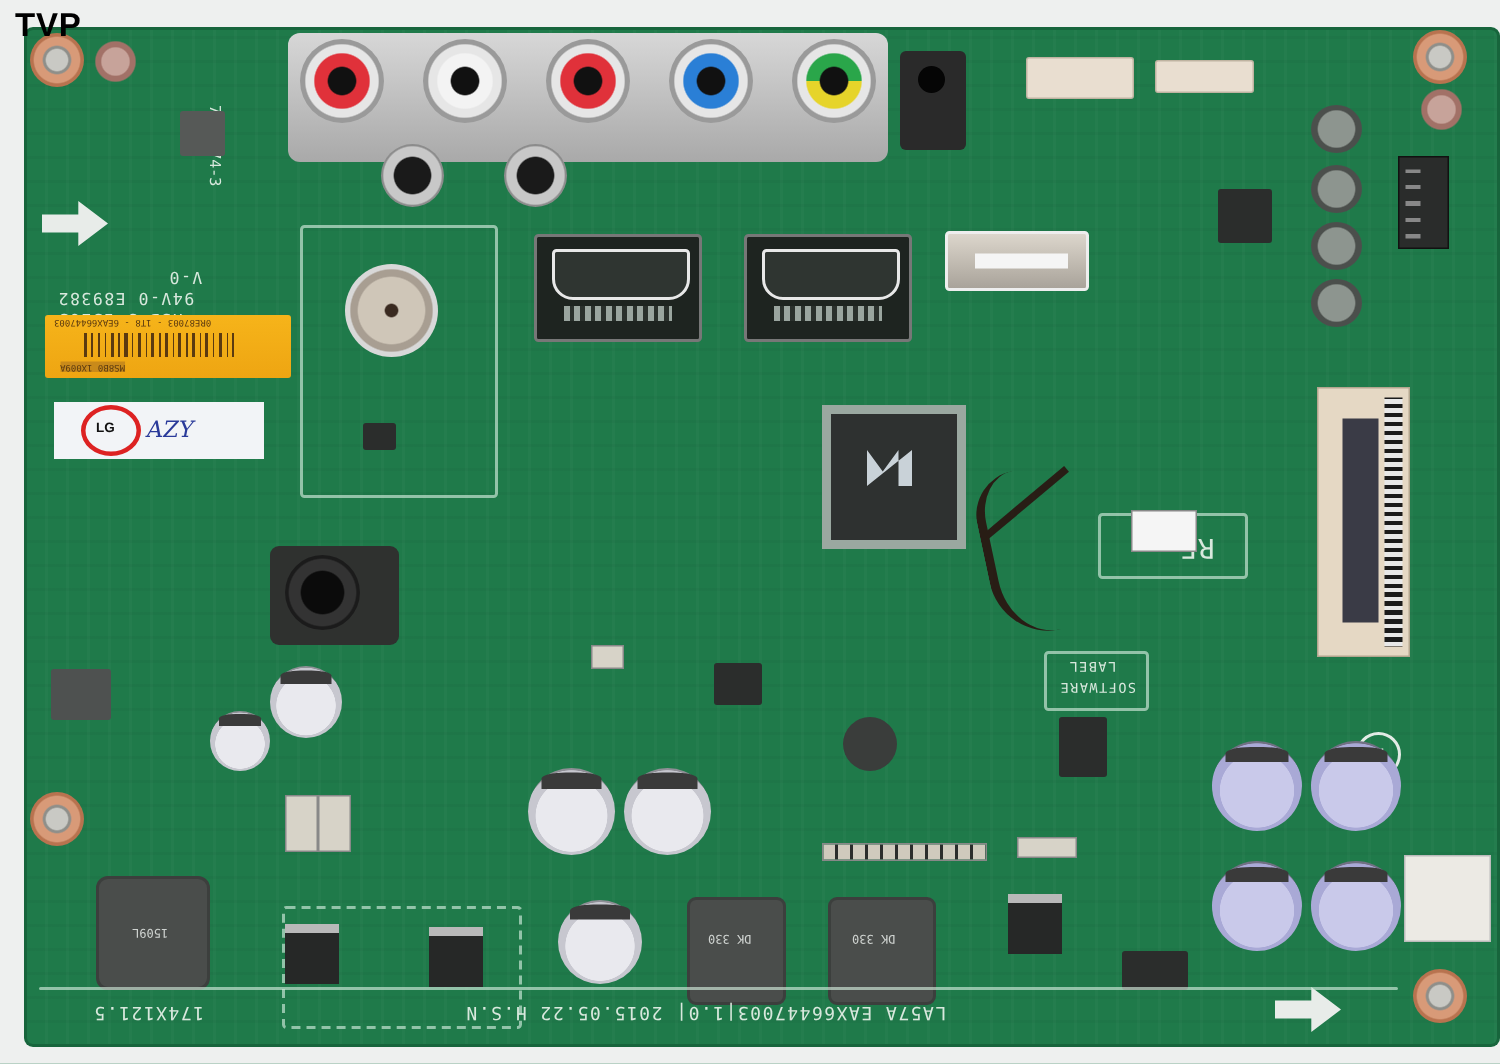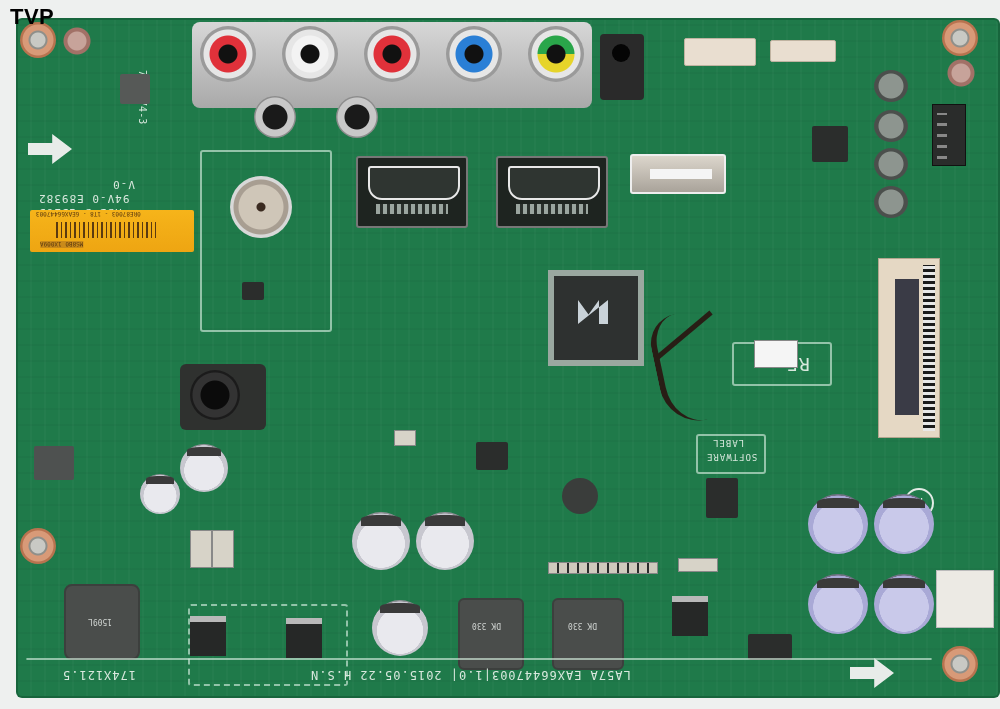--- a/index.html
+++ b/index.html
@@ -123,20 +123,25 @@
   <div class="arrow" style="left:12px;top:116px;"></div>
   <div class="txt" style="left:96px;top:160px;">V-0</div>
   <div class="txt" style="left:22px;top:174px;">94V-0  E89382</div>
   <div class="txt" style="left:22px;top:188px;">HSB J 15265</div>
 
   <div class="label-sticker" style="left:14px;top:192px;">
     <span class="code">0RE87003 - 1T8 - 6EAX66447003</span>
     <div class="bars"></div>
     <span class="code2">MS8B0 1X009A</span>
   </div>
+  <div class="white-sticker" style="left:20px;top:250px;">
+    <div class="circle"></div>
+    <span class="num">LG</span>
+    <span class="hand">AZY</span>
+  </div>
 
   <div class="rca-bar" style="left:176px;top:4px;">
     <div class="rca" style="--c:#e0313a;left:8px;top:4px;"></div>
     <div class="rca" style="--c:#f3f3f3;left:90px;top:4px;"></div>
     <div class="rca" style="--c:#e0313a;left:172px;top:4px;"></div>
     <div class="rca" style="--c:#2a7fd6;left:254px;top:4px;"></div>
     <div class="rca" style="--c:#2aa64a;left:336px;top:4px;background:radial-gradient(circle,#111 0 9px,transparent 10px),radial-gradient(circle,transparent 0 18px,#e6e6e6 19px 24px,#9a9a9a 25px 28px),linear-gradient(#2aa64a 0 50%,#e6d42a 50% 100%);background-clip:border-box;"></div>
   </div>
   <div class="rca-sub" style="left:238px;top:78px;"></div>
   <div class="rca-sub" style="left:320px;top:78px;"></div>

